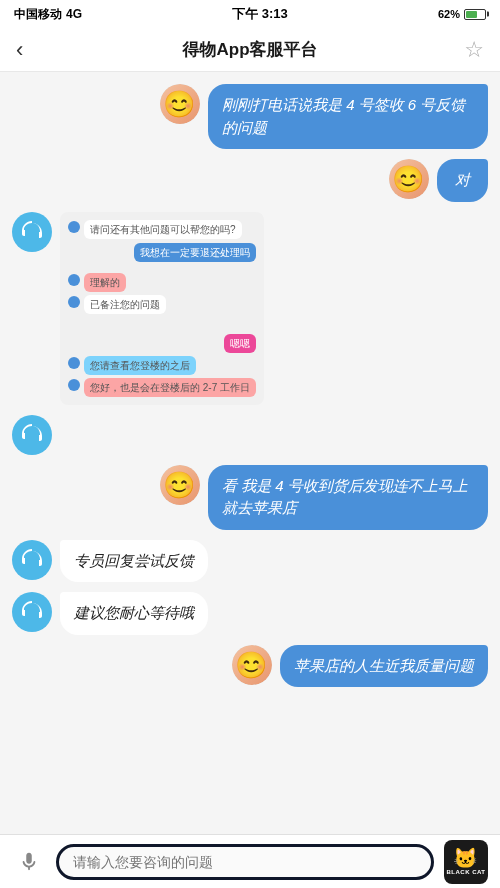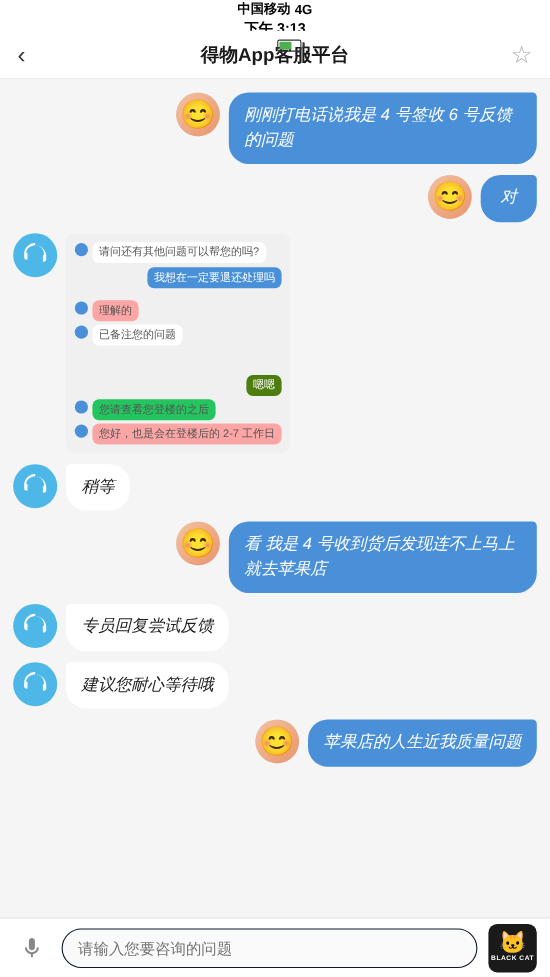--- a/index.html
+++ b/index.html
@@ -18,21 +18,20 @@
     .status-bar {
       background: #fff;
       height: 28px;
       display: flex;
       align-items: center;
       justify-content: space-between;
       padding: 0 14px;
       font-size: 12px;
       font-weight: 600;
       flex-shrink: 0;
-      flex-direction: column;
     }
     .status-left { display: flex; align-items: center; gap: 4px; }
     .status-center { font-size: 13px; font-weight: 600; }
     .status-right { display: flex; align-items: center; gap: 4px; font-size: 11px; }
     .battery-icon {
       width: 22px; height: 11px; border: 1.5px solid #333; border-radius: 2px; position: relative; display: inline-flex; align-items: center; padding: 1px;
     }
     .battery-icon::after { content: ''; position: absolute; right: -4px; top: 50%; transform: translateY(-50%); width: 2px; height: 5px; background: #333; border-radius: 0 1px 1px 0; }
     .battery-fill { background: #4caf50; height: 100%; width: 62%; border-radius: 1px; }
 
@@ -158,21 +157,21 @@
       width: 34px;
       height: 34px;
       display: flex;
       align-items: center;
       justify-content: center;
       cursor: pointer;
     }
     .input-field {
       flex: 1;
       height: 36px;
-      border: 1px solid #0f172a;
+      border: 3px solid #0f172a;
       border-radius: 18px;
       padding: 0 14px;
       font-size: 14px;
       color: #aaa;
       background: #fafafa;
       outline: none;
     }
   </style>
 </head>
 <body>
@@ -226,46 +225,45 @@
           <div style="width:12px;height:12px;border-radius:50%;background:#4a90d9;flex-shrink:0;margin-top:1px;"></div>
           <div style="background:#fff;border-radius:6px;padding:2px 6px;">请问还有其他问题可以帮您的吗?</div>
         </div>
         <div style="display:flex; justify-content:flex-end; margin-bottom:11px;">
           <div style="background:#4a90d9;border-radius:6px;padding:2px 6px;color:#fff;">我想在一定要退还处理吗</div>
         </div>
         <div style="display:flex; align-items:flex-start; gap:4px; margin-bottom:3px;">
           <div style="width:12px;height:12px;border-radius:50%;background:#4a90d9;flex-shrink:0;margin-top:1px;"></div>
           <div style="background:#fca5a5;border-radius:6px;padding:2px 6px;">理解的</div>
         </div>
+        <div style="display:flex; align-items:flex-start; gap:4px; margin-bottom:20px;">
+          <div style="width:12px;height:12px;border-radius:50%;background:#4a90d9;flex-shrink:0;margin-top:1px;"></div>
+          <div style="background:#fff;border-radius:6px;padding:2px 6px;">已备注您的问题</div>
+        </div>
+        <div style="display:flex; justify-content:flex-end; margin-bottom:3px;">
+          <div style="background:#ec4899;border-radius:6px;padding:2px 6px;color:#fff;">嗯嗯</div>
+        </div>
         <div style="display:flex; align-items:flex-start; gap:4px; margin-bottom:3px;">
           <div style="width:12px;height:12px;border-radius:50%;background:#4a90d9;flex-shrink:0;margin-top:1px;"></div>
-          <div style="background:#fff;border-radius:6px;padding:2px 6px;">已备注您的问题</div>
-        </div>
-        <div style="display:flex; justify-content:flex-end; margin-bottom:3px;">
-          <div style="background:#4d7c0f;border-radius:6px;padding:2px 6px;color:#fff;margin-top:24px;">嗯嗯</div>
-        </div>
-        <div style="display:flex; align-items:flex-start; gap:4px; margin-bottom:3px;">
-          <div style="width:12px;height:12px;border-radius:50%;background:#4a90d9;flex-shrink:0;margin-top:1px;"></div>
-          <div style="background:#22c55e;border-radius:6px;padding:2px 6px;">您请查看您登楼的之后</div>
+          <div style="background:#7dd3fc;border-radius:6px;padding:2px 6px;">您请查看您登楼的之后</div>
         </div>
         <div style="display:flex; align-items:flex-start; gap:4px;">
           <div style="width:12px;height:12px;border-radius:50%;background:#4a90d9;flex-shrink:0;margin-top:1px;"></div>
           <div style="background:#fca5a5;border-radius:6px;padding:2px 6px;">您好，也是会在登楼后的 2-7 工作日</div>
         </div>
       </div>
     </div>
   </div>
 
   <div class="msg-row">
     <div class="avatar-service">
       <svg viewBox="0 0 24 24" fill="white">
         <path d="M12 1C6.48 1 2 5.48 2 11v3c0 1.1.9 2 2 2h1v-6H4v-1C4 6.58 7.58 3 12 3s8 3.58 8 8v1h-1v6h1c1.1 0 2-.9 2-2v-3c0-5.52-4.48-10-10-10z"></path>
       </svg>
     </div>
-    <div class="bubble white">稍等</div>
   </div>
 
   <div class="msg-row right">
     <div class="bubble blue">看 我是 4 号收到货后发现连不上马上就去苹果店</div>
     <div class="avatar">
       <div class="avatar-face"></div>
     </div>
   </div>
 
   <div class="msg-row">

